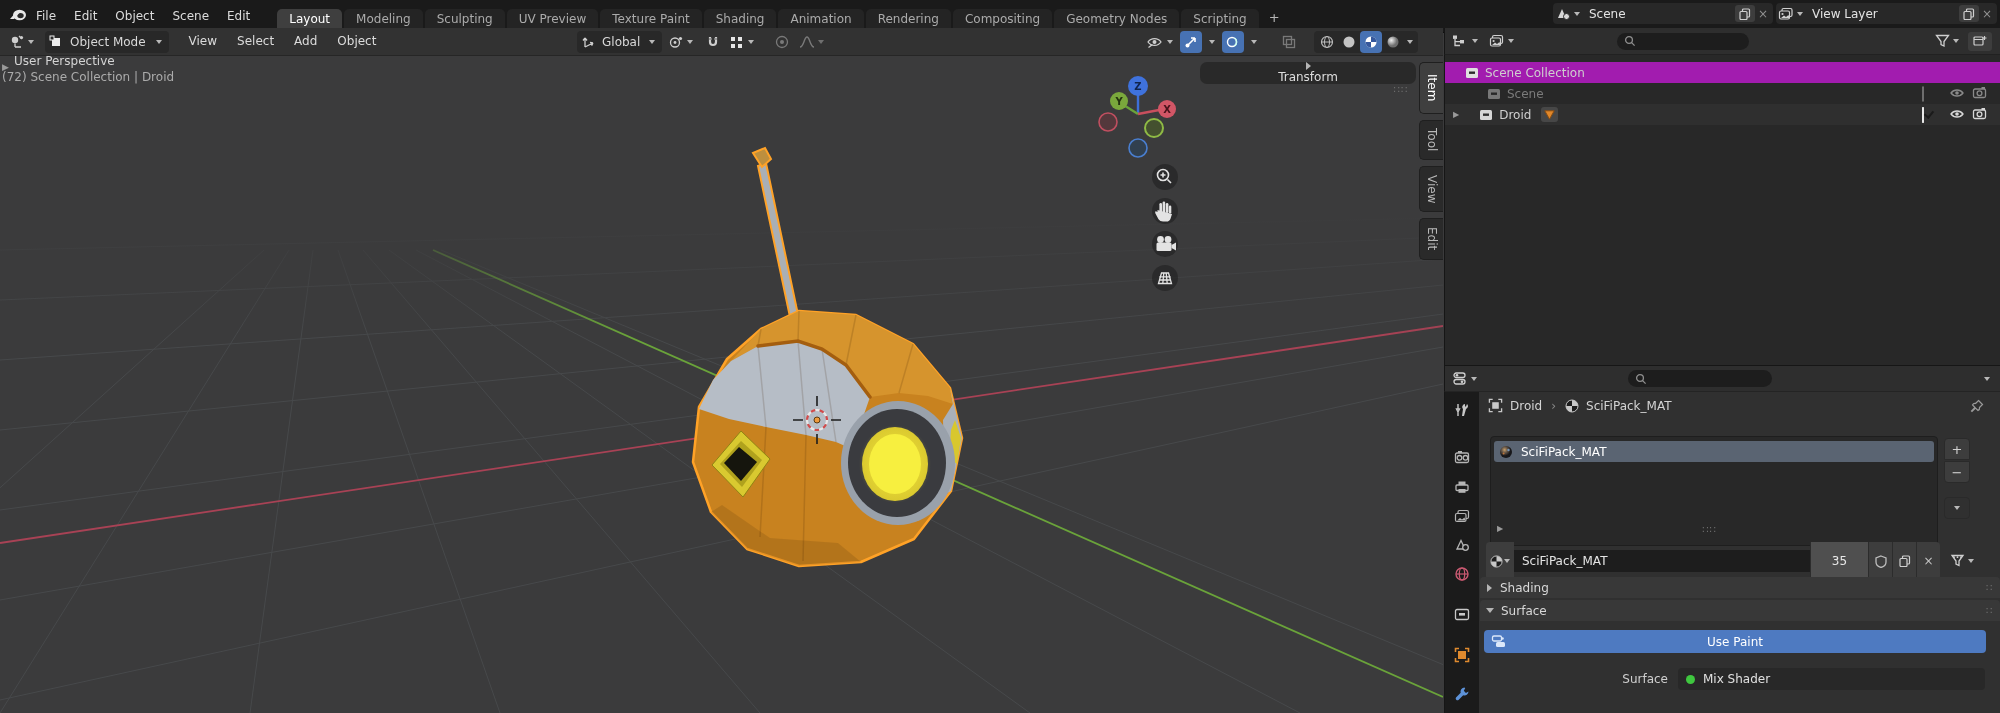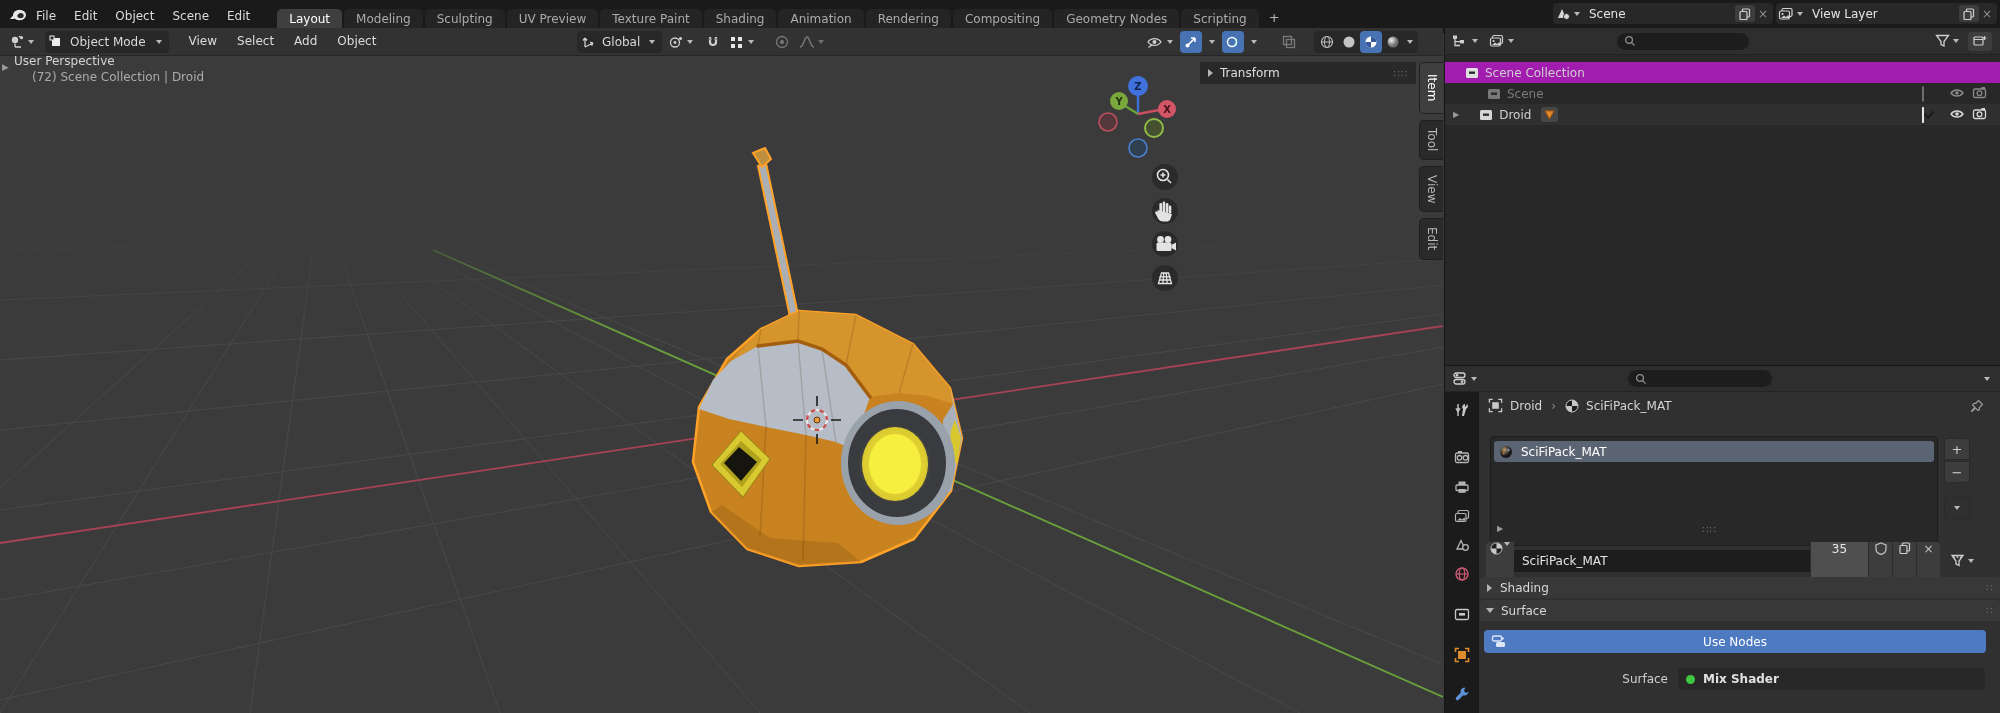--- a/index.html
+++ b/index.html
@@ -27,24 +27,24 @@
   .vp-hdr{left:0;top:28px;width:1443px;height:28px;border-bottom:1px solid #262626;box-sizing:border-box;}
   .mode-widget{background:#282828;border-radius:4px;height:22px;display:flex;align-items:center;padding:0 4px;margin-left:8px;}
   .hmenu{padding:0 10px;line-height:27px;color:#dcdcdc;}
   .tool-widget{background:#282828;border-radius:4px;height:22px;display:flex;align-items:center;padding:0 4px;}
   .tbtn{height:22px;min-width:22px;display:flex;align-items:center;justify-content:center;border-radius:4px;}
   .tbtn.blue{background:#4772b3;}
   .tbtn.dim{opacity:.45;}
   .shade-group{background:#282828;border-radius:4px;height:22px;display:flex;align-items:center;padding:0 2px;}
   
   .vp-text1{left:14px;top:54px;color:#d4d4d4;font-size:12px;}
-  .vp-text2{left:32px;top:70px;color:#ababab;font-size:12px;}
+  .vp-text2{left:2px;top:70px;color:#ababab;font-size:12px;}
   .t-arrow{left:2px;top:62px;color:#9a9a9a;font-size:9px;}
-  .npanel-hdr{left:1200px;top:62px;width:216px;height:22px;background:rgba(40,40,40,.92);border-radius:1px;
-              display:flex;align-items:center;color:#dedede;font-size:12px;}
+  .npanel-hdr{left:1200px;top:62px;width:216px;height:22px;background:rgba(40,40,40,.92);border-radius:7px;
+              display:flex;align-items:center;color:#dedede;font-size:12px;flex-direction:column;}
   .grip{color:#6f6f6f;font-size:10px;letter-spacing:1px;}
   .vtab{left:1419px;width:24px;background:#2a2a2a;color:#b9b9b9;border-radius:5px 0 0 5px;
         writing-mode:vertical-rl;display:flex;align-items:center;justify-content:center;font-size:12px;border:1px solid #1f1f1f;border-right:none;box-sizing:border-box;}
   .vtab.active{background:#3f3f3f;color:#ffffff;}
   
   .outliner{left:1444px;top:28px;width:556px;height:337px;background:#282828;border-left:1px solid #161616;box-sizing:border-box;}
   .ol-hdr{left:1444px;top:28px;width:556px;height:27px;background:#2e2e2e;border-bottom:1px solid #212121;border-left:1px solid #161616;box-sizing:border-box;display:flex;align-items:center;}
   .search{background:#1d1d1d;border-radius:9px;height:17px;display:flex;align-items:center;padding:0 7px;color:#8a8a8a;}
   .ol-row{left:1445px;width:555px;height:21px;display:flex;align-items:center;font-size:12px;}
   .ol-label{margin-left:6px;color:#cfcfcf;}
@@ -57,21 +57,21 @@
   
   .props{left:1444px;top:365px;width:556px;height:348px;background:#303030;border-left:1px solid #161616;border-top:1px solid #161616;box-sizing:border-box;}
   .pr-hdr{left:1444px;top:366px;width:556px;height:26px;background:#2e2e2e;border-bottom:1px solid #242424;border-left:1px solid #161616;box-sizing:border-box;display:flex;align-items:center;}
   .tabcol{left:1444px;top:392px;width:35px;height:321px;background:#1b1b1b;border-left:1px solid #161616;box-sizing:border-box;}
   .ptab{position:absolute;left:1447px;width:30px;height:26px;display:flex;align-items:center;justify-content:center;border-radius:4px 0 0 4px;}
   .crumb{color:#d4d4d4;font-size:12px;}
   .listbox{left:1490px;top:436px;width:448px;height:110px;background:#282828;border:1px solid #1e1e1e;border-radius:4px;box-sizing:border-box;}
   .slot-sel{left:1494px;top:441px;width:440px;height:21px;background:#5a6472;border-radius:3px;display:flex;align-items:center;color:#fff;}
   .mini-btn{left:1944px;width:26px;height:22px;background:#3d3d3d;border:1px solid #2a2a2a;box-sizing:border-box;display:flex;align-items:center;justify-content:center;color:#d0d0d0;font-size:13px;}
   .field{background:#1d1d1d;height:22px;display:flex;align-items:center;color:#e4e4e4;}
-  .chipbtn{height:38px;background:#3d3d3d;display:flex;align-items:flex-start;justify-content:center;box-sizing:border-box;border-left:1px solid #2c2c2c;}
+  .chipbtn{height:38px;background:#3d3d3d;display:flex;align-items:center;justify-content:center;box-sizing:border-box;border-left:1px solid #2c2c2c;}
   .panel-hdr{left:1480px;width:520px;height:21px;background:#383838;display:flex;align-items:center;color:#d8d8d8;border-radius:4px 4px 0 0;}
   .tri-r{width:0;height:0;border-top:4px solid transparent;border-bottom:4px solid transparent;border-left:5px solid #b5b5b5;display:inline-block;}
   .tri-d{width:0;height:0;border-left:4px solid transparent;border-right:4px solid transparent;border-top:5px solid #b5b5b5;display:inline-block;}
   .usenodes{left:1484px;top:630px;width:502px;height:23px;background:#4e7ac1;border-radius:4px;display:flex;align-items:center;justify-content:center;color:#fff;}
   .dd{background:#282828;border-radius:4px;height:22px;display:flex;align-items:center;color:#e0e0e0;}
 </style>
 </head>
 <body>
 
 <div id="app">
@@ -669,24 +669,24 @@
     <span>Surface</span>
     <span class="grip" style="margin-left:auto;margin-right:7px">∷</span>
   </div>
 
   <div class="abs usenodes">
     <svg class="abs" style="left:7px;top:4px" width="16" height="15" viewBox="0 0 16 15">
       <rect x="1.5" y="2" width="9" height="5" rx="1.5" fill="none" stroke="#dce8fa" stroke-width="1.3"></rect>
       <rect x="5" y="8" width="9" height="5" rx="1.5" fill="#dce8fa"></rect>
       <circle cx="11.5" cy="4.5" r="1.3" fill="#dce8fa"></circle>
     </svg>
-    <span>Use Nodes</span>
+    <span>Use Paint</span>
   </div>
 
   <div class="abs row" style="left:1480px;top:668px;width:505px;">
     <span style="width:188px;text-align:right;color:#cfcfcf">Surface</span>
-    <div class="dd" style="margin-left:10px;flex:1;padding:0 8px;font-weight:bold;">
+    <div class="dd" style="margin-left:10px;flex:1;padding:0 8px;">
       <span style="width:9px;height:9px;border-radius:50%;background:#3fc73f;display:inline-block;margin-right:8px"></span>
       <span>Mix Shader</span>
     </div>
   </div>
 
 </div>
 
 </body></html>

